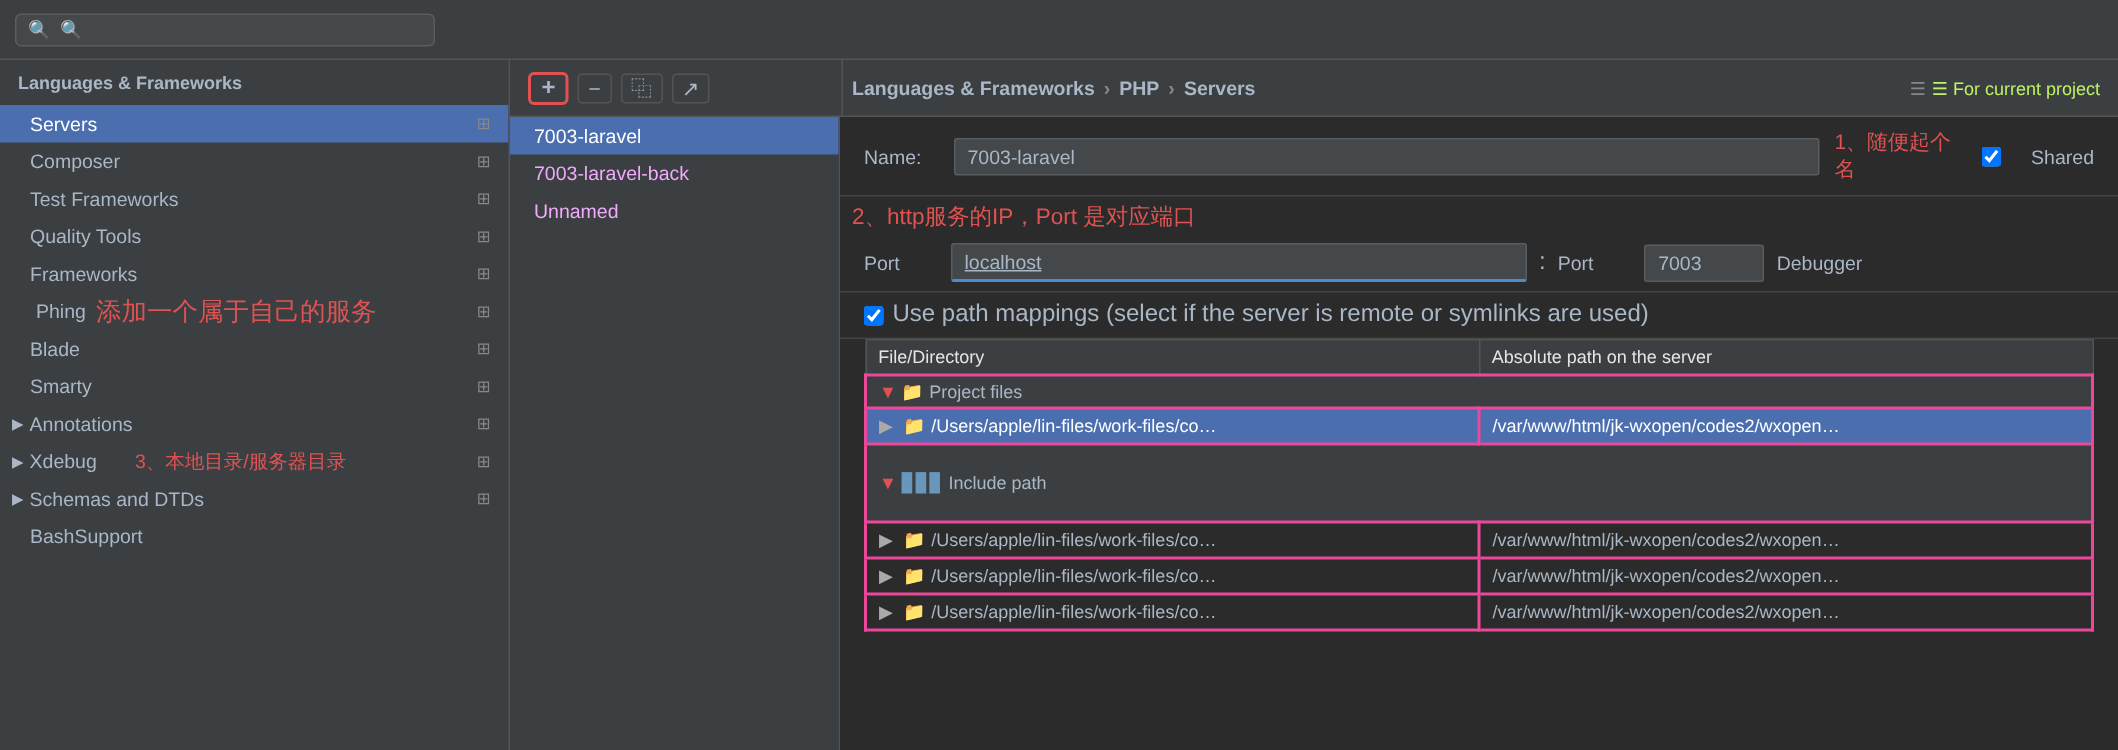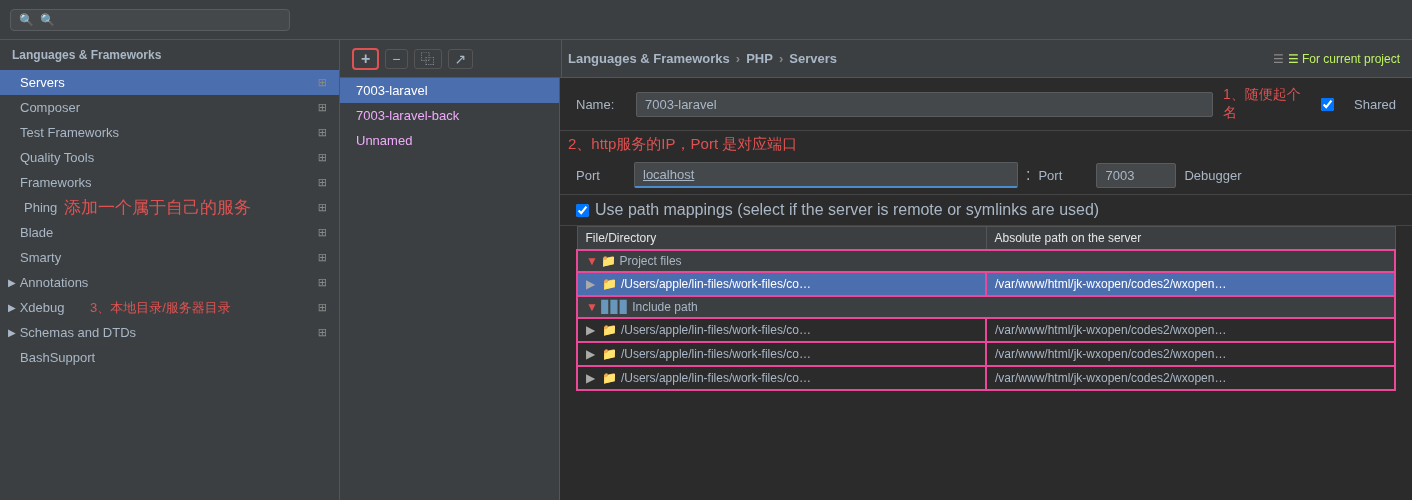--- a/index.html
+++ b/index.html
@@ -421,21 +421,21 @@
               <tr class="highlighted">
                 <td>
                   <span style="color:#aaa; margin-right:4px;">▶</span>
                   <span class="folder-icon">📁</span>
                   <span>/Users/apple/lin-files/work-files/co…</span>
                 </td>
                 <td>/var/www/html/jk-wxopen/codes2/wxopen…</td>
               </tr>
 
               <tr>
-                <td colspan="2" style="background:#3c3f41; padding:3px 8px;">
+                <td colspan="2" style="background:#3c3f41; padding:18px 8px;">
                   <span style="color:#e05252;">▼</span>
                   <span style="color:#6897bb;">▊▊▊</span>
                   <span>Include path</span>
                 </td>
               </tr>
 
               <tr>
                 <td>
                   <span style="color:#aaa; margin-right:4px;">▶</span>
                   <span class="folder-icon">📁</span>

